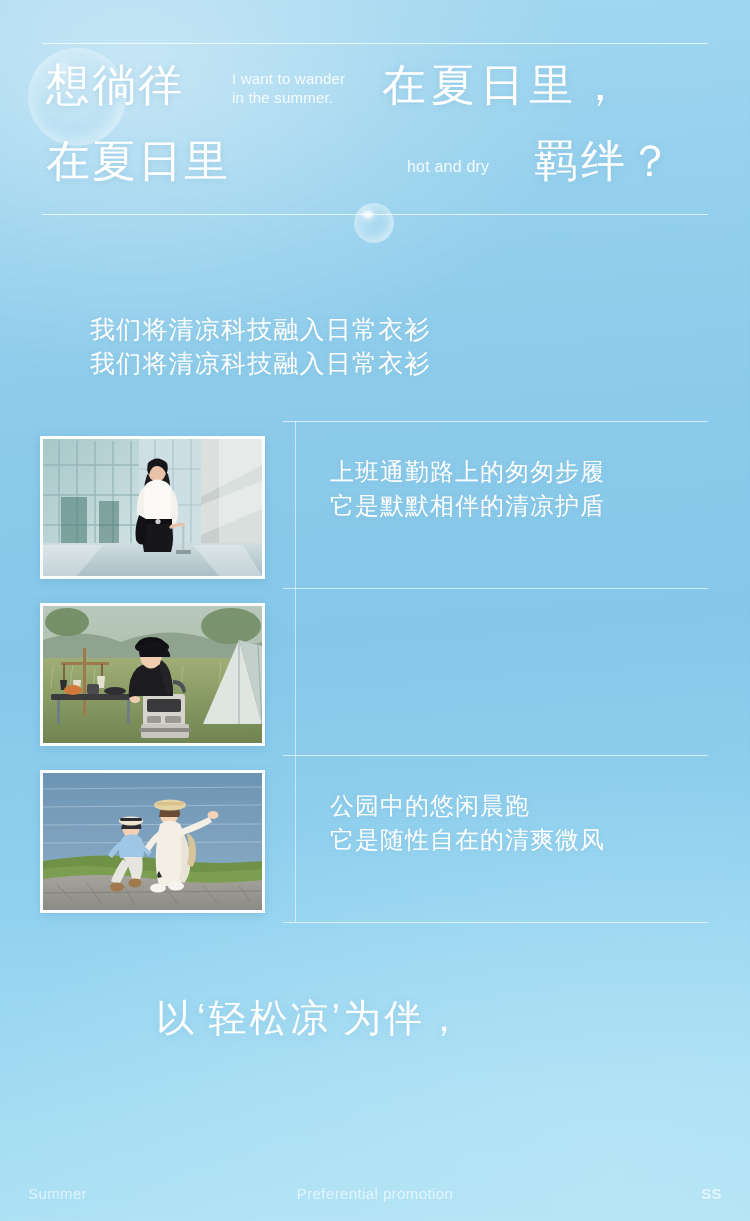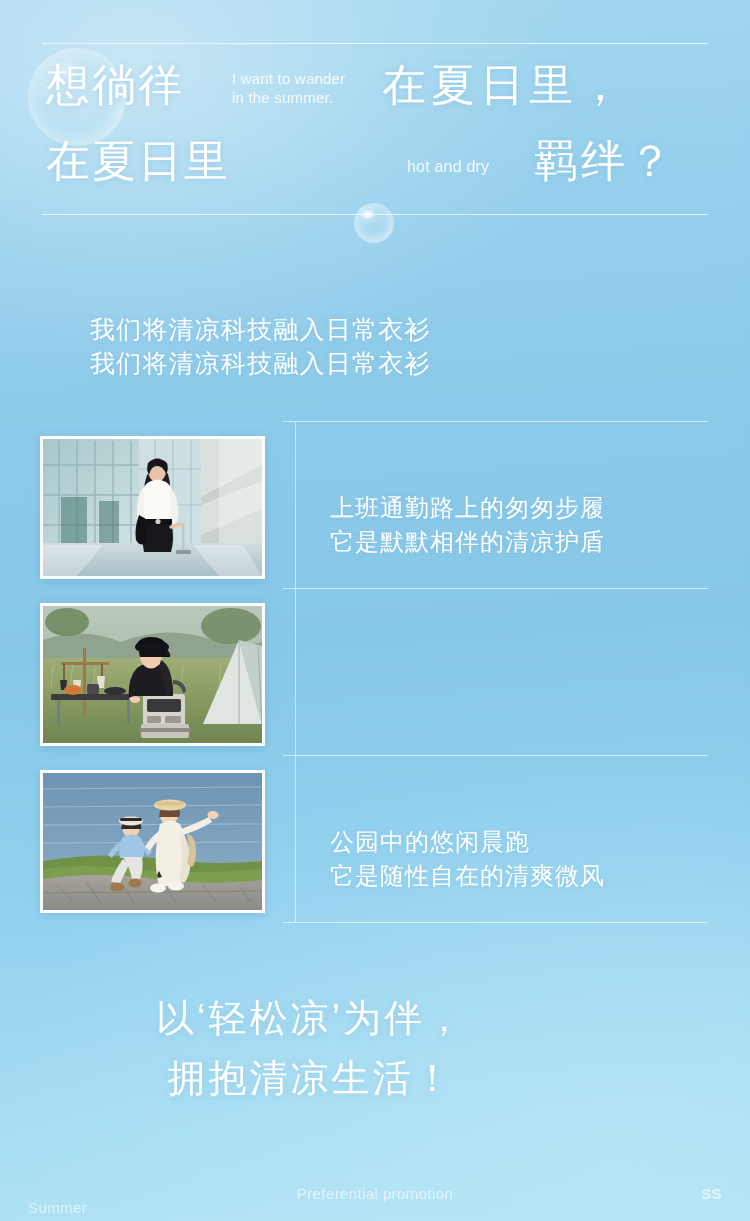--- a/index.html
+++ b/index.html
@@ -88,37 +88,36 @@
     border:3px solid rgba(255,255,255,.92);
     box-shadow:0 2px 8px rgba(80,140,175,.28);
     overflow:hidden;background:#cfe4ef;
   }
   .thumb svg{display:block;width:100%;height:100%;}
 
   .row-text{
     position:absolute;left:330px;top:34px;color:#ffffff;
     font-size:24px;line-height:34px;letter-spacing:1px;
     text-shadow:0 1px 5px rgba(120,180,210,.40);
-    margin-top:36px;
   }
 
   
   .tagline{
     position:absolute;left:0;top:988px;width:622px;text-align:center;
     color:#ffffff;font-size:38px;line-height:60px;letter-spacing:3px;
     text-shadow:0 2px 8px rgba(120,180,210,.45);
   }
 
   
   .footer{position:absolute;left:0;top:1185px;width:750px;height:28px;}
   .footer span{
     position:absolute;font-size:15px;color:rgba(255,255,255,.62);
     letter-spacing:.4px;
   }
-  .ft-left{left:28px;top:0;margin-top:14px;}
+  .ft-left{left:28px;top:0;}
   .ft-center{left:50%;top:0;transform:translateX(-50%);}
   .ft-right{right:28px;top:0;font-weight:bold;}
 </style>
 </head>
 <body>
 
 <div class="page">
   <div class="grain"></div>
 
   <div class="rule rule-top"></div>
@@ -365,21 +364,20 @@
         <div>公园中的悠闲晨跑</div>
         <div>它是随性自在的清爽微风</div>
       </div>
     </div>
 
     <div class="rows-bottom-sep"></div>
   </div>
 
   <div class="tagline">
     <div>以‘轻松凉’为伴，</div>
-    <div>拥抱清凉生活！</div>
   </div>
 
   <div class="footer">
     <span class="ft-left">Summer</span>
     <span class="ft-center">Preferential promotion</span>
     <span class="ft-right">SS</span>
   </div>
 </div>
 
 </body></html>

